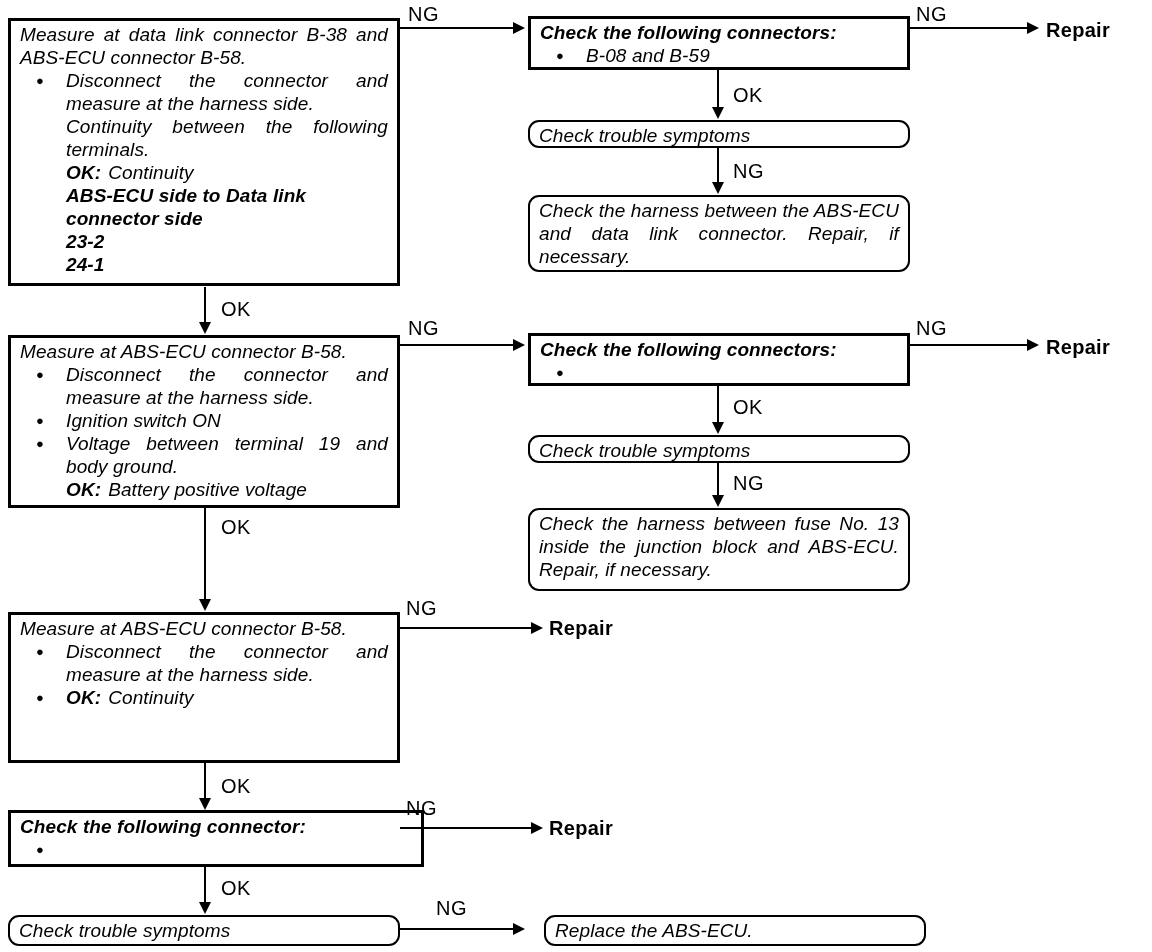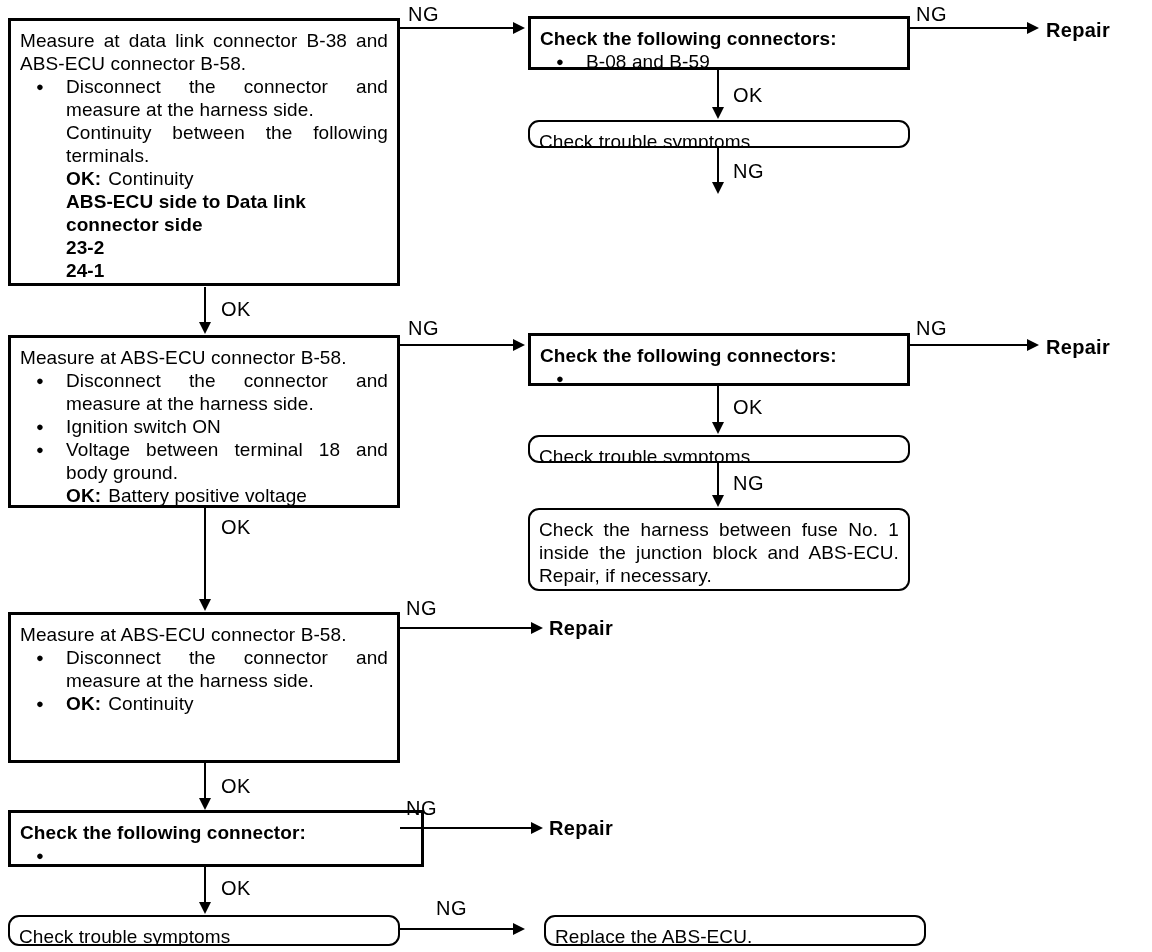--- a/index.html
+++ b/index.html
@@ -1,21 +1,21 @@
 <!DOCTYPE html>
 <html><head>
 <meta charset="utf-8">
 <style>
   html,body{margin:0;padding:0;background:#ffffff;}
   body{width:1152px;height:952px;position:relative;font-family:"Liberation Sans","DejaVu Sans",sans-serif;color:#000;}
   .stage{position:absolute;left:0;top:0;width:1152px;height:952px;}
   .box{position:absolute;box-sizing:border-box;border:3px solid #000;background:#fff;
        font-size:19px;line-height:23px;overflow:hidden;letter-spacing:0.1px;}
   .b2{border-width:2px;border-radius:11px;}
-  .pad{padding:8px 9px 2px 9px;}
+  .pad{padding:2px 9px 2px 9px;font-style:italic;}
   .jt{text-align:justify;}
   .bold{font-weight:bold;}
   .brow{position:relative;padding-left:46px;}
   .dot{position:absolute;left:16px;top:2px;font-size:13px;line-height:20px;}
   .btxt{display:block;}
   .ind{padding-left:46px;}
   .okv{margin-left:7px;}
   .lab{position:absolute;font-size:20px;line-height:22px;letter-spacing:0.5px;}
   .rep{position:absolute;font-size:20px;line-height:22px;font-weight:bold;letter-spacing:0.3px;}
   .h{position:absolute;height:2px;background:#000;}
@@ -51,55 +51,58 @@
         <span class="dot">●</span>
         <span class="btxt">B-08 and B-59</span>
       </div>
     </div>
   </div>
 
   <div class="box b2" style="left:528px;top:120px;width:382px;height:28px;">
     <div class="pad">Check trouble symptoms</div>
   </div>
 
+  <div class="box b2" style="left:528px;top:195px;width:382px;height:77px;">
+    <div class="pad jt">Check the harness between the ABS-ECU and data link connector. Repair, if necessary.</div>
+  </div>
 
   <div class="box" style="left:8px;top:335px;width:392px;height:173px;">
     <div class="pad">
       <div class="jt">Measure at ABS-ECU connector B-58.</div>
       <div class="brow">
         <span class="dot">●</span>
         <span class="btxt jt">Disconnect the connector and measure at the harness side.</span>
       </div>
       <div class="brow">
         <span class="dot">●</span>
         <span class="btxt">Ignition switch ON</span>
       </div>
       <div class="brow">
         <span class="dot">●</span>
-        <span class="btxt jt">Voltage between terminal 18 and body ground.</span>
+        <span class="btxt jt">Voltage between terminal 19 and body ground.</span>
       </div>
       <div class="ind"><b>OK:</b><span class="okv">Battery positive voltage</span></div>
     </div>
   </div>
 
   <div class="box" style="left:528px;top:333px;width:382px;height:53px;">
     <div class="pad">
       <div class="bold">Check the following connectors:</div>
       <div class="brow">
         <span class="dot">●</span>
       </div>
     </div>
   </div>
 
   <div class="box b2" style="left:528px;top:435px;width:382px;height:28px;">
     <div class="pad">Check trouble symptoms</div>
   </div>
 
   <div class="box b2" style="left:528px;top:508px;width:382px;height:83px;">
-    <div class="pad jt">Check the harness between fuse No. 1 inside the junction block and ABS-ECU. Repair, if necessary.</div>
+    <div class="pad jt">Check the harness between fuse No. 13 inside the junction block and ABS-ECU. Repair, if necessary.</div>
   </div>
 
   <div class="box" style="left:8px;top:612px;width:392px;height:151px;">
     <div class="pad">
       <div class="jt">Measure at ABS-ECU connector B-58.</div>
       <div class="brow">
         <span class="dot">●</span>
         <span class="btxt jt">Disconnect the connector and measure at the harness side.</span>
       </div>
       <div class="brow">

